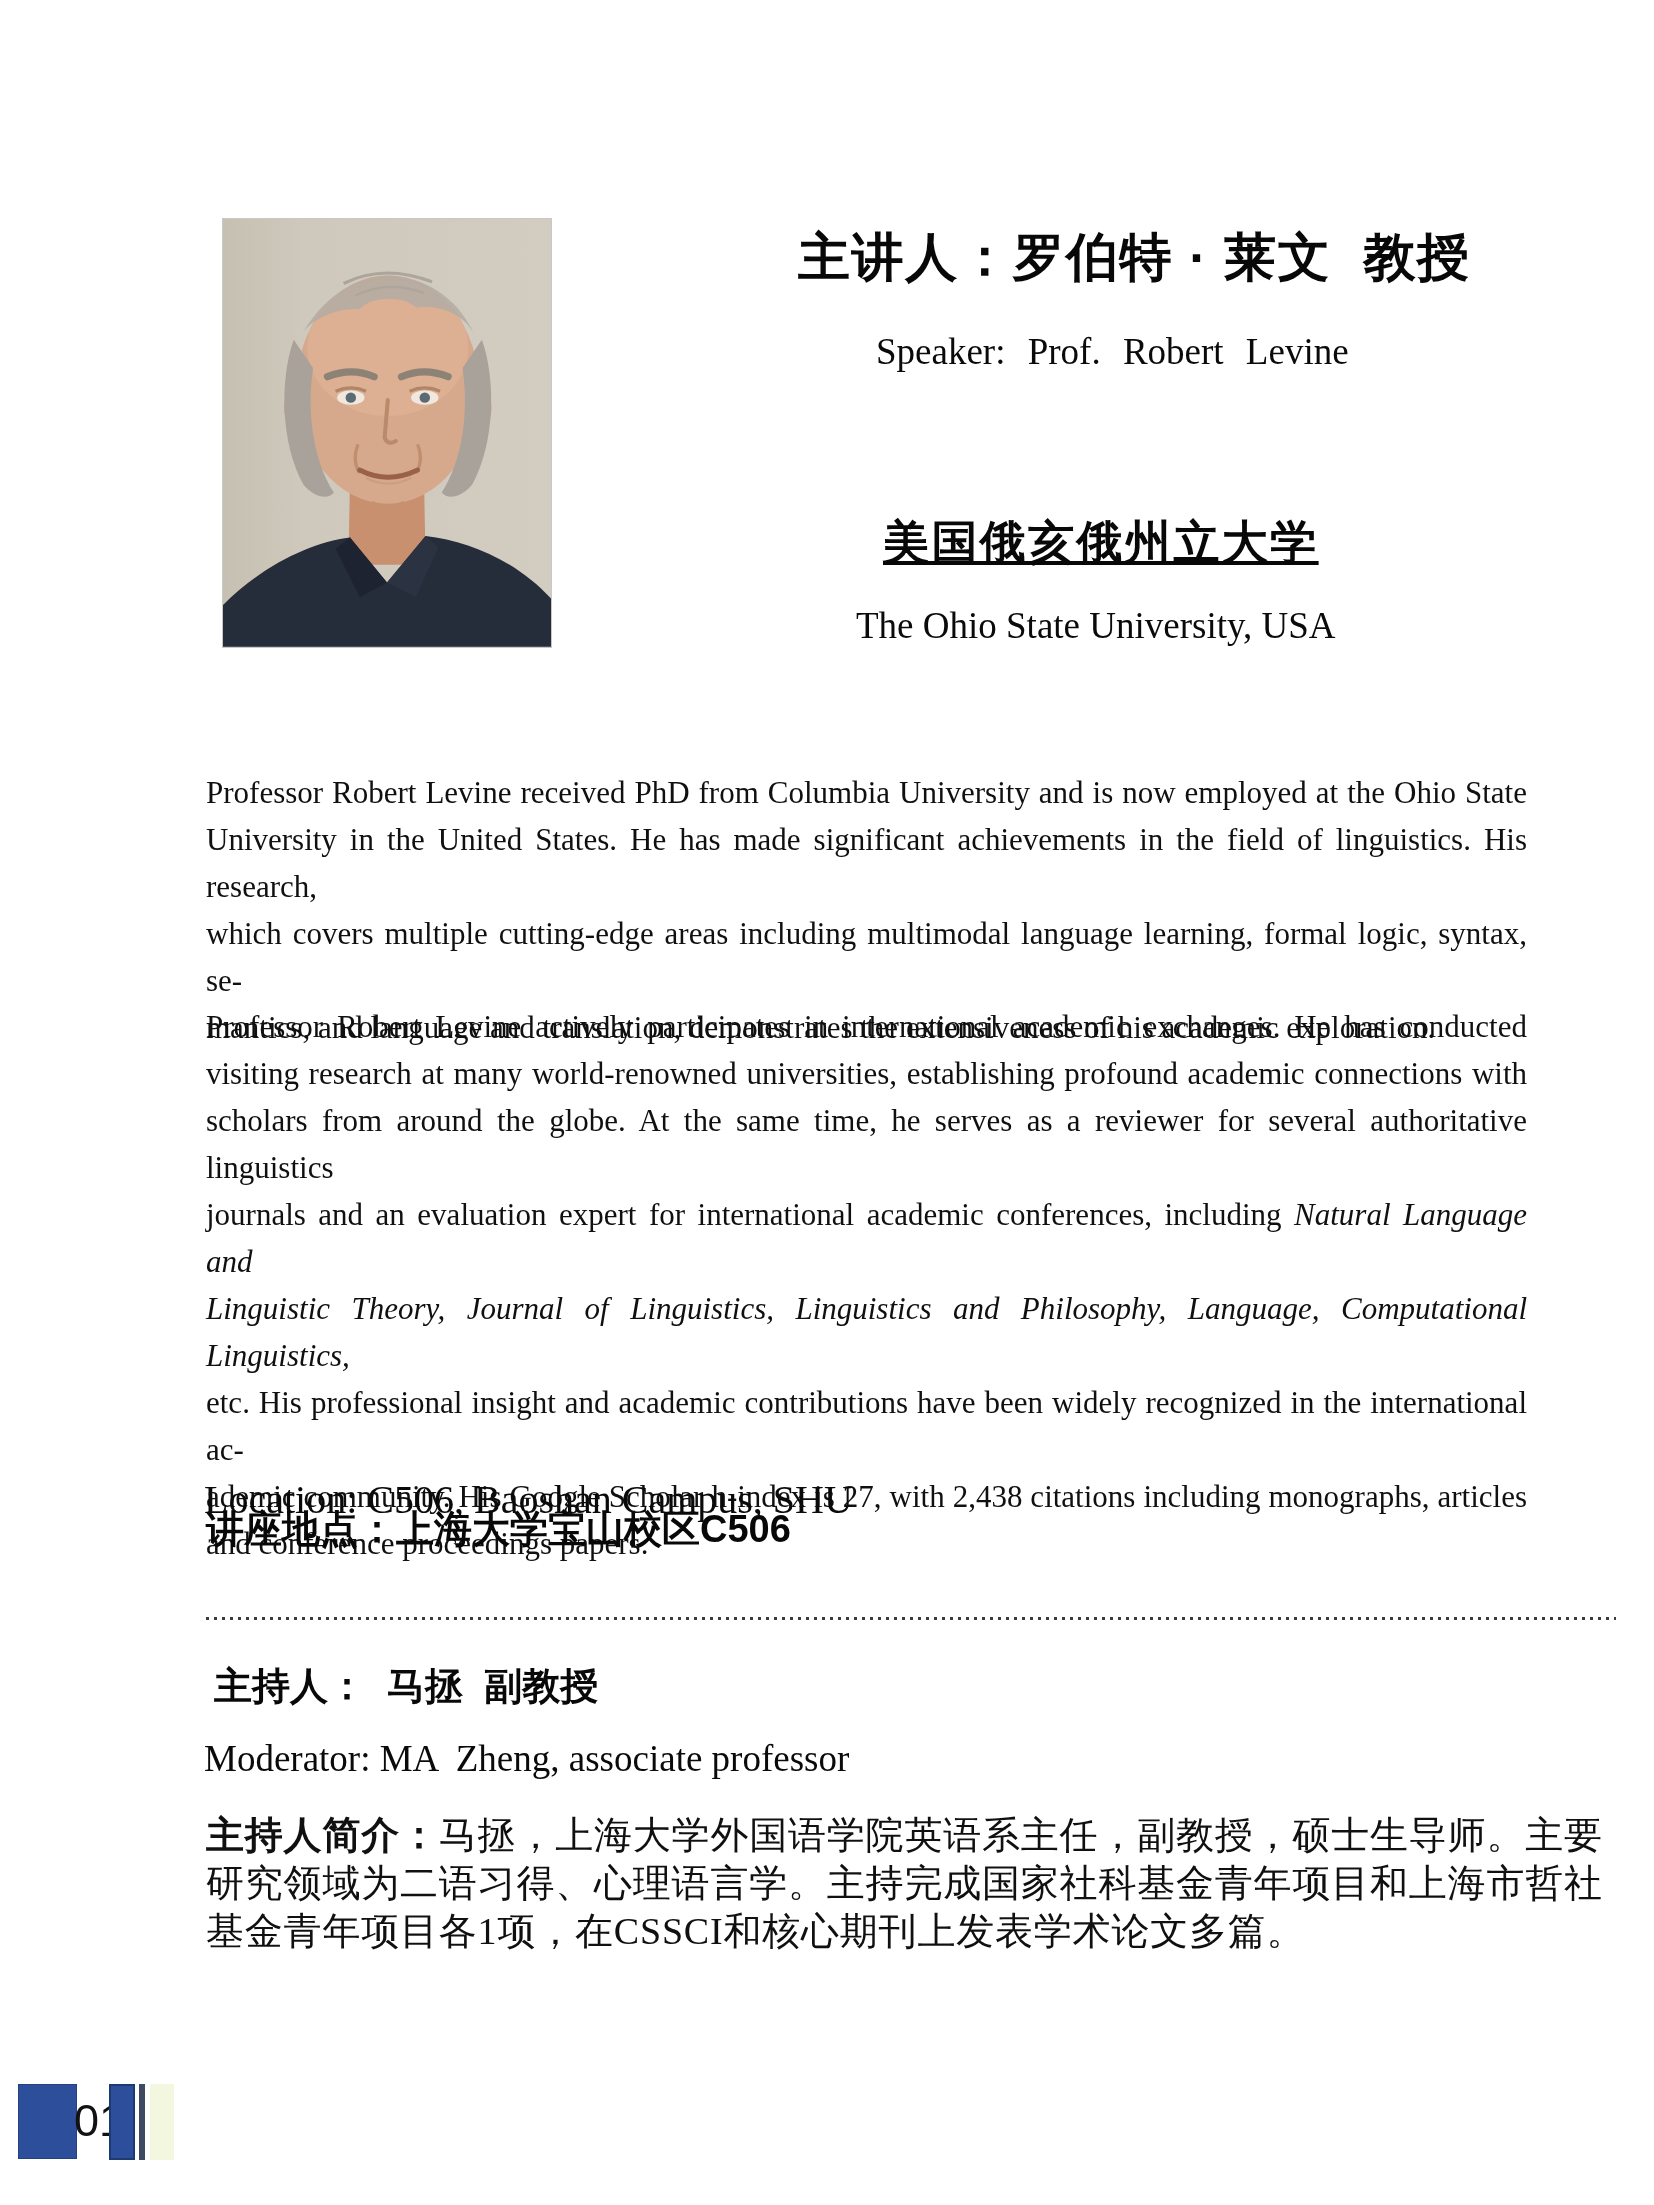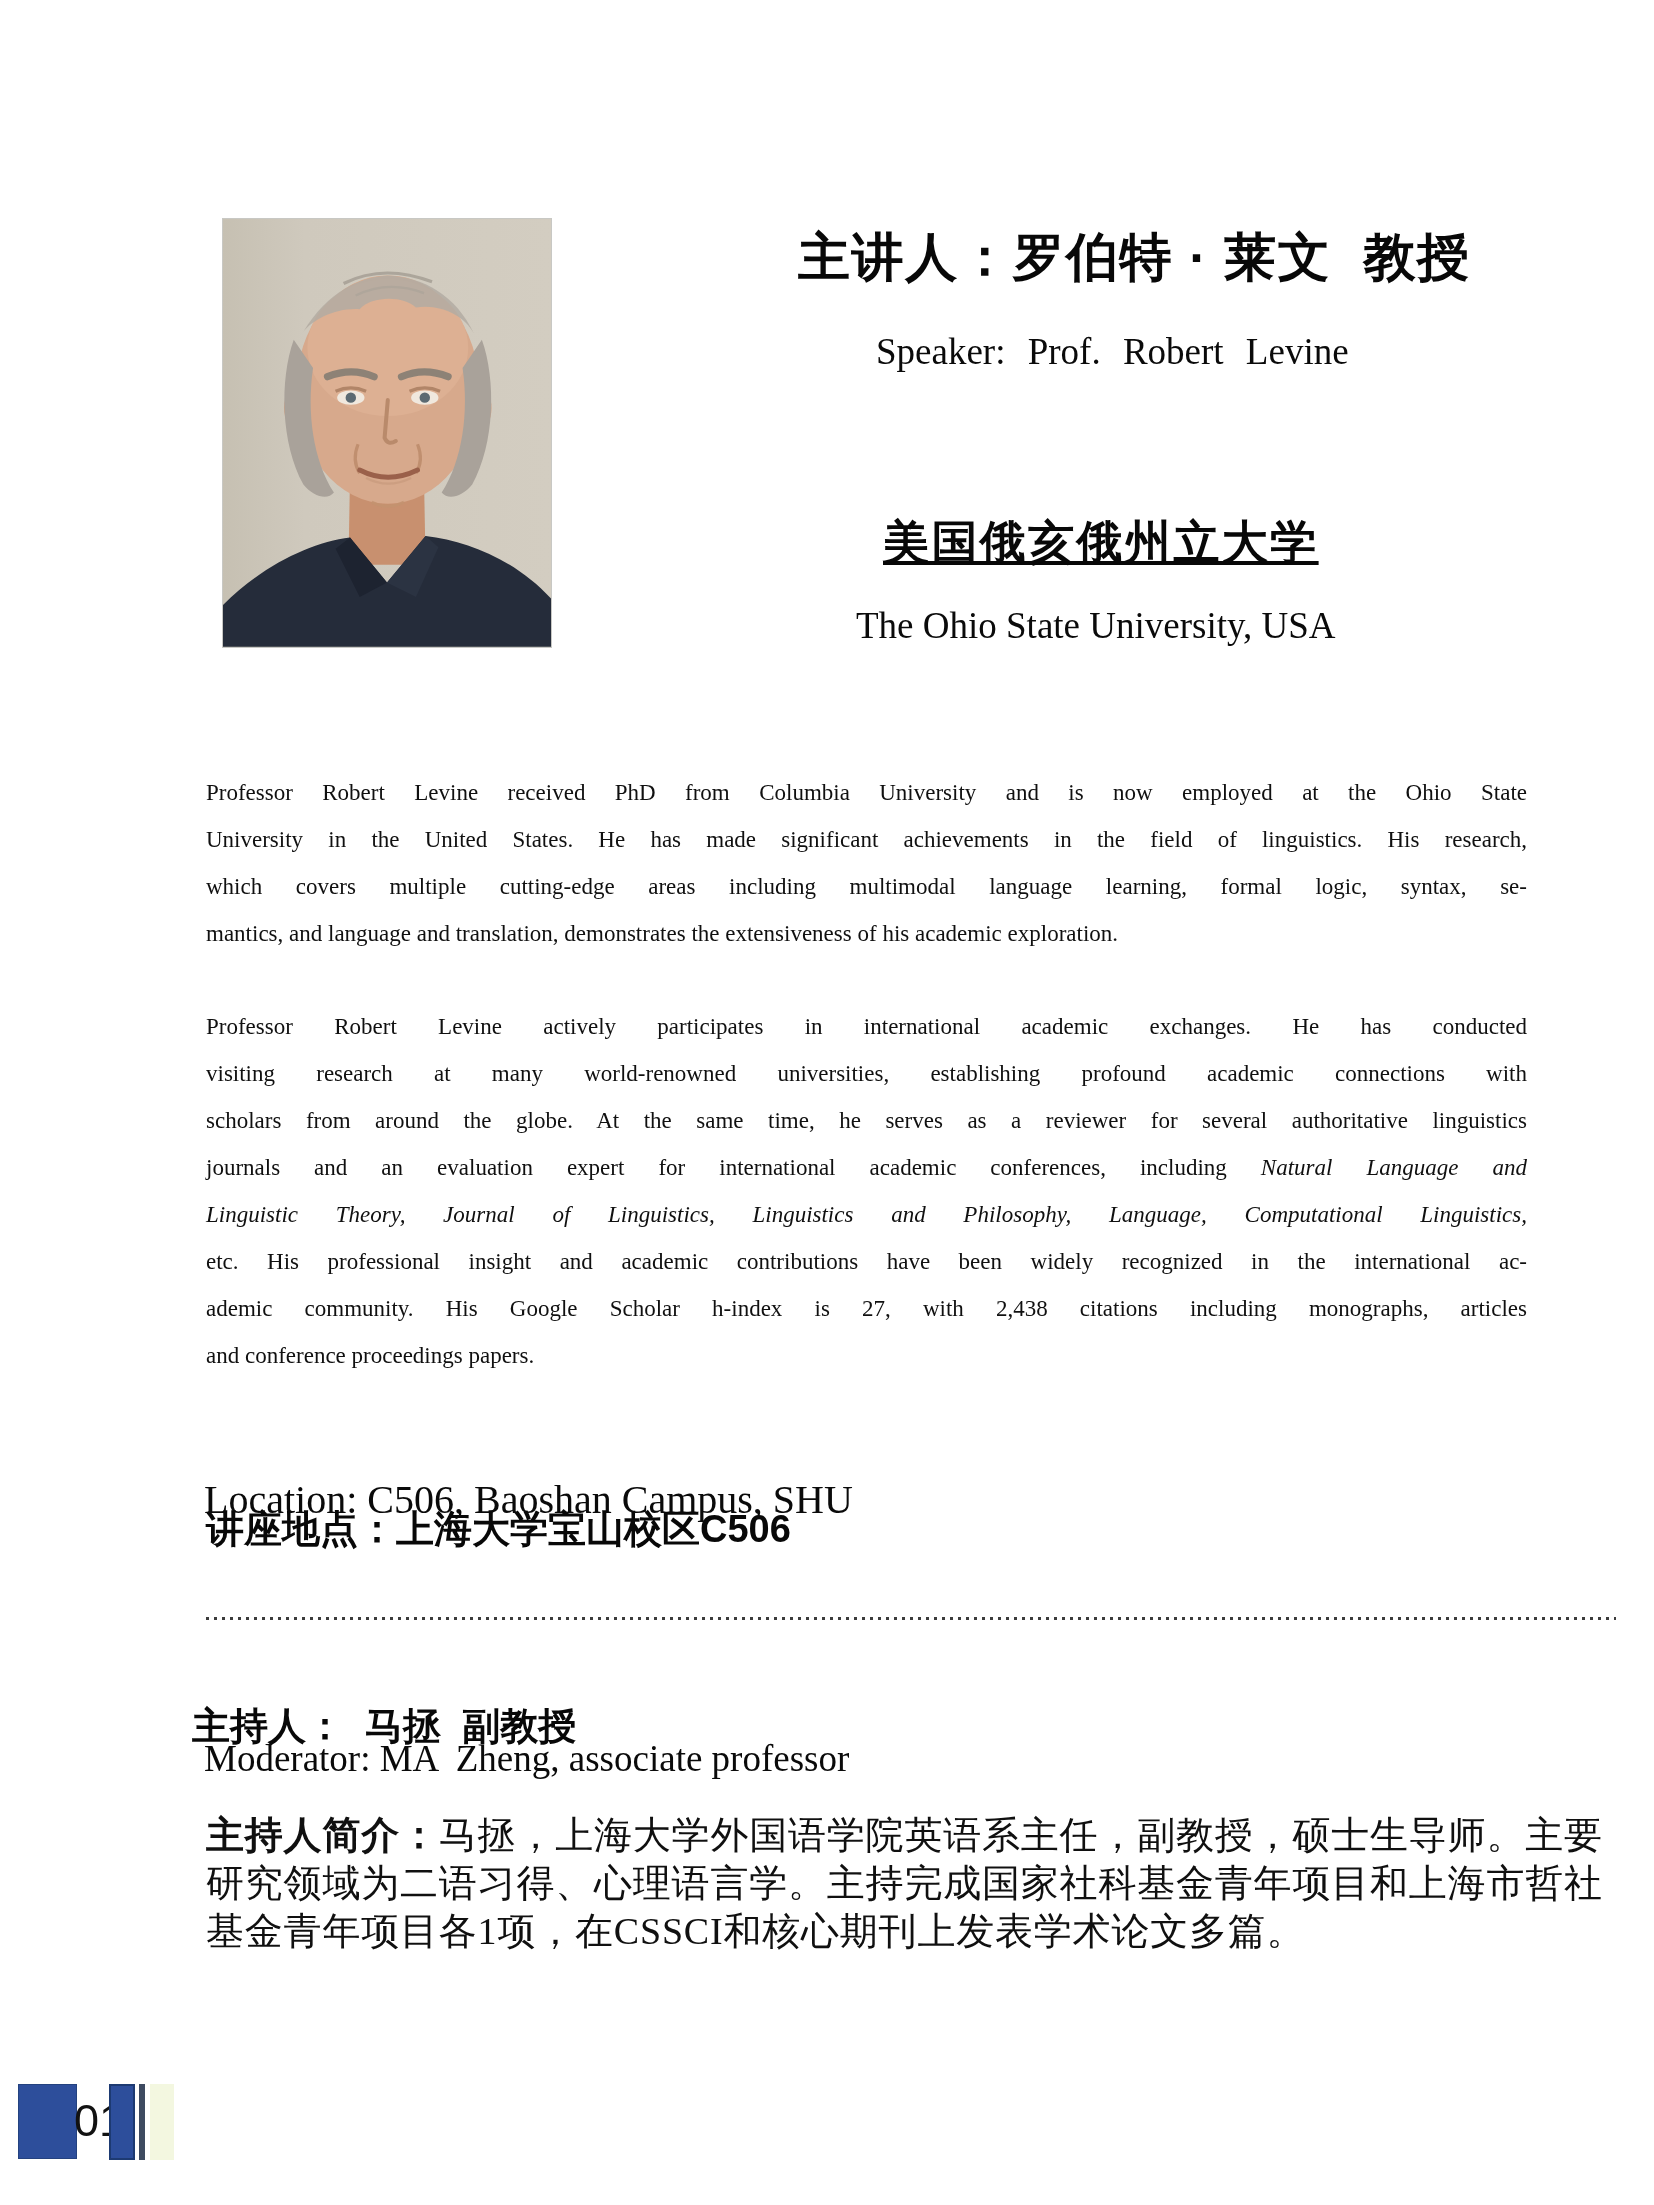--- a/index.html
+++ b/index.html
@@ -33,21 +33,21 @@
     font-family:"Liberation Sans", sans-serif;
     font-size:46px;font-weight:600;letter-spacing:2.4px;white-space:pre;color:#080808;text-decoration:underline;
   }
   .univ-en{
     position:absolute;left:856px;top:604px;
     font-size:37px;white-space:pre;color:#0a0a0a;
   }
   
   .para{
     position:absolute;left:206px;width:1321px;
-    font-size:23px;line-height:47px;color:#101010;
+    font-size:31px;line-height:47px;color:#101010;
   }
   .para1{top:769px;}
   .para2{top:1003px;}
   .jline{text-align:justify;text-align-last:justify;}
   .jline.last{text-align-last:left;}
   .it{font-style:italic;}
   .bseg{font-family:"Liberation Sans", sans-serif;font-weight:bold;}
   
   .loc-cn{
     position:absolute;left:206px;top:1504px;
@@ -56,23 +56,23 @@
   }
   .loc-en{
     position:absolute;left:204px;top:1476px;
     font-size:40px;white-space:pre;color:#0a0a0a;
   }
   .divider{
     position:absolute;left:206px;top:1617px;width:1410px;height:3.2px;
     background-image:repeating-linear-gradient(90deg,#3c3c3c 0 3.2px,transparent 3.2px 8px);
   }
   .mod-cn{
-    position:absolute;left:192px;top:1661px;
-    font-family:"Liberation Sans", sans-serif;
-    font-size:38px;font-weight:bold;white-space:pre;color:#080808;margin-top:40px;
+    position:absolute;left:214px;top:1661px;
+    font-family:"Liberation Sans", sans-serif;
+    font-size:38px;font-weight:bold;white-space:pre;color:#080808;
   }
   .mod-en{
     position:absolute;left:204px;top:1737px;
     font-size:37px;white-space:pre;color:#0a0a0a;
   }
   
   .bio-cn{
     position:absolute;left:206px;top:1811px;width:1406px;
     font-size:38px;line-height:48px;letter-spacing:0.8px;color:#101010;
   }

